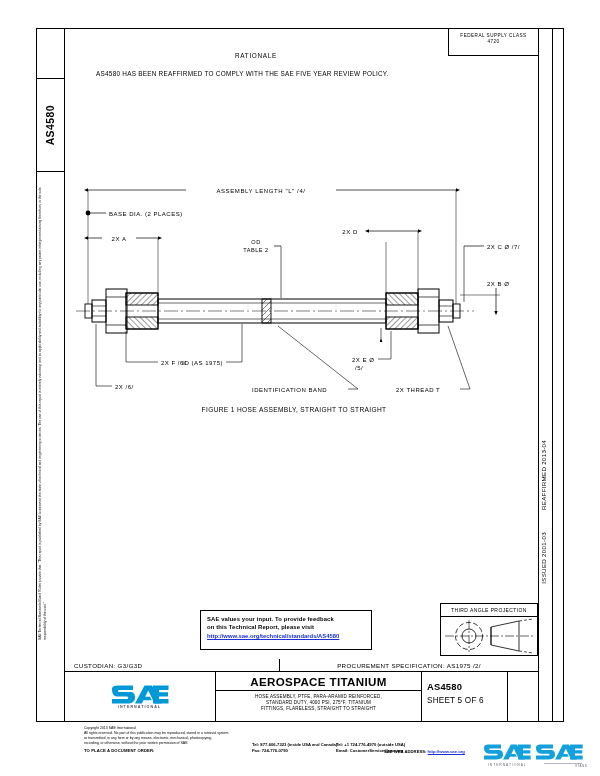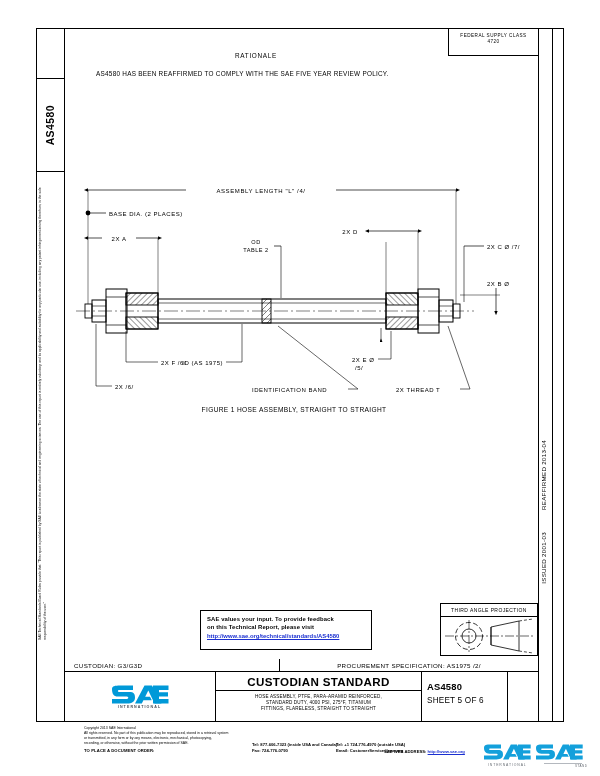--- a/index.html
+++ b/index.html
@@ -497,21 +497,21 @@
                      C17.8,14 17.8,11.6 16,11.6 L7,11.6 C2.5,11.6 1,8.5 1,4 z" fill="#0099d8"></path>
             <path d="M24,18.5 L33.5,0.5 L41,0.5 L50.5,18.5 L43.5,18.5 L37.3,5.6 L34.2,11.8
                      L39,11.8 L40.8,15.3 L32.4,15.3 L30.8,18.5 z" fill="#0099d8"></path>
             <path d="M42,0.5 L57.5,0.5 L57.5,5 L48,5 L48,7.2 L57,7.2 L57,11.4 L48,11.4
                      L48,14 L57.5,14 L57.5,18.5 L42,18.5 z" fill="#0099d8"></path>
           </svg>
           <div class="sae-intl" data-interactable="false">INTERNATIONAL</div>
         </div>
       </div>
       <div class="tb-title" data-interactable="false">
-        <div class="as" data-interactable="false">CUSTODIAN STANDARD</div>
+        <div class="as" data-interactable="false">AEROSPACE TITANIUM</div>
         <div class="rule" data-interactable="false"></div>
         <div class="desc" data-interactable="false">
           <div data-interactable="false">HOSE ASSEMBLY, PTFE, PARA-ARAMID REINFORCED,</div>
           <div data-interactable="false">STANDARD DUTY, 4000 PSI, 275°F, TITANIUM</div>
           <div data-interactable="false">FITTINGS, FLARELESS, STRAIGHT TO STRAIGHT</div>
         </div>
       </div>
       <div class="tb-num" data-interactable="false">
         <div class="n" data-interactable="false">AS4580</div>
         <div class="s" data-interactable="false">SHEET 5 OF 6</div>

